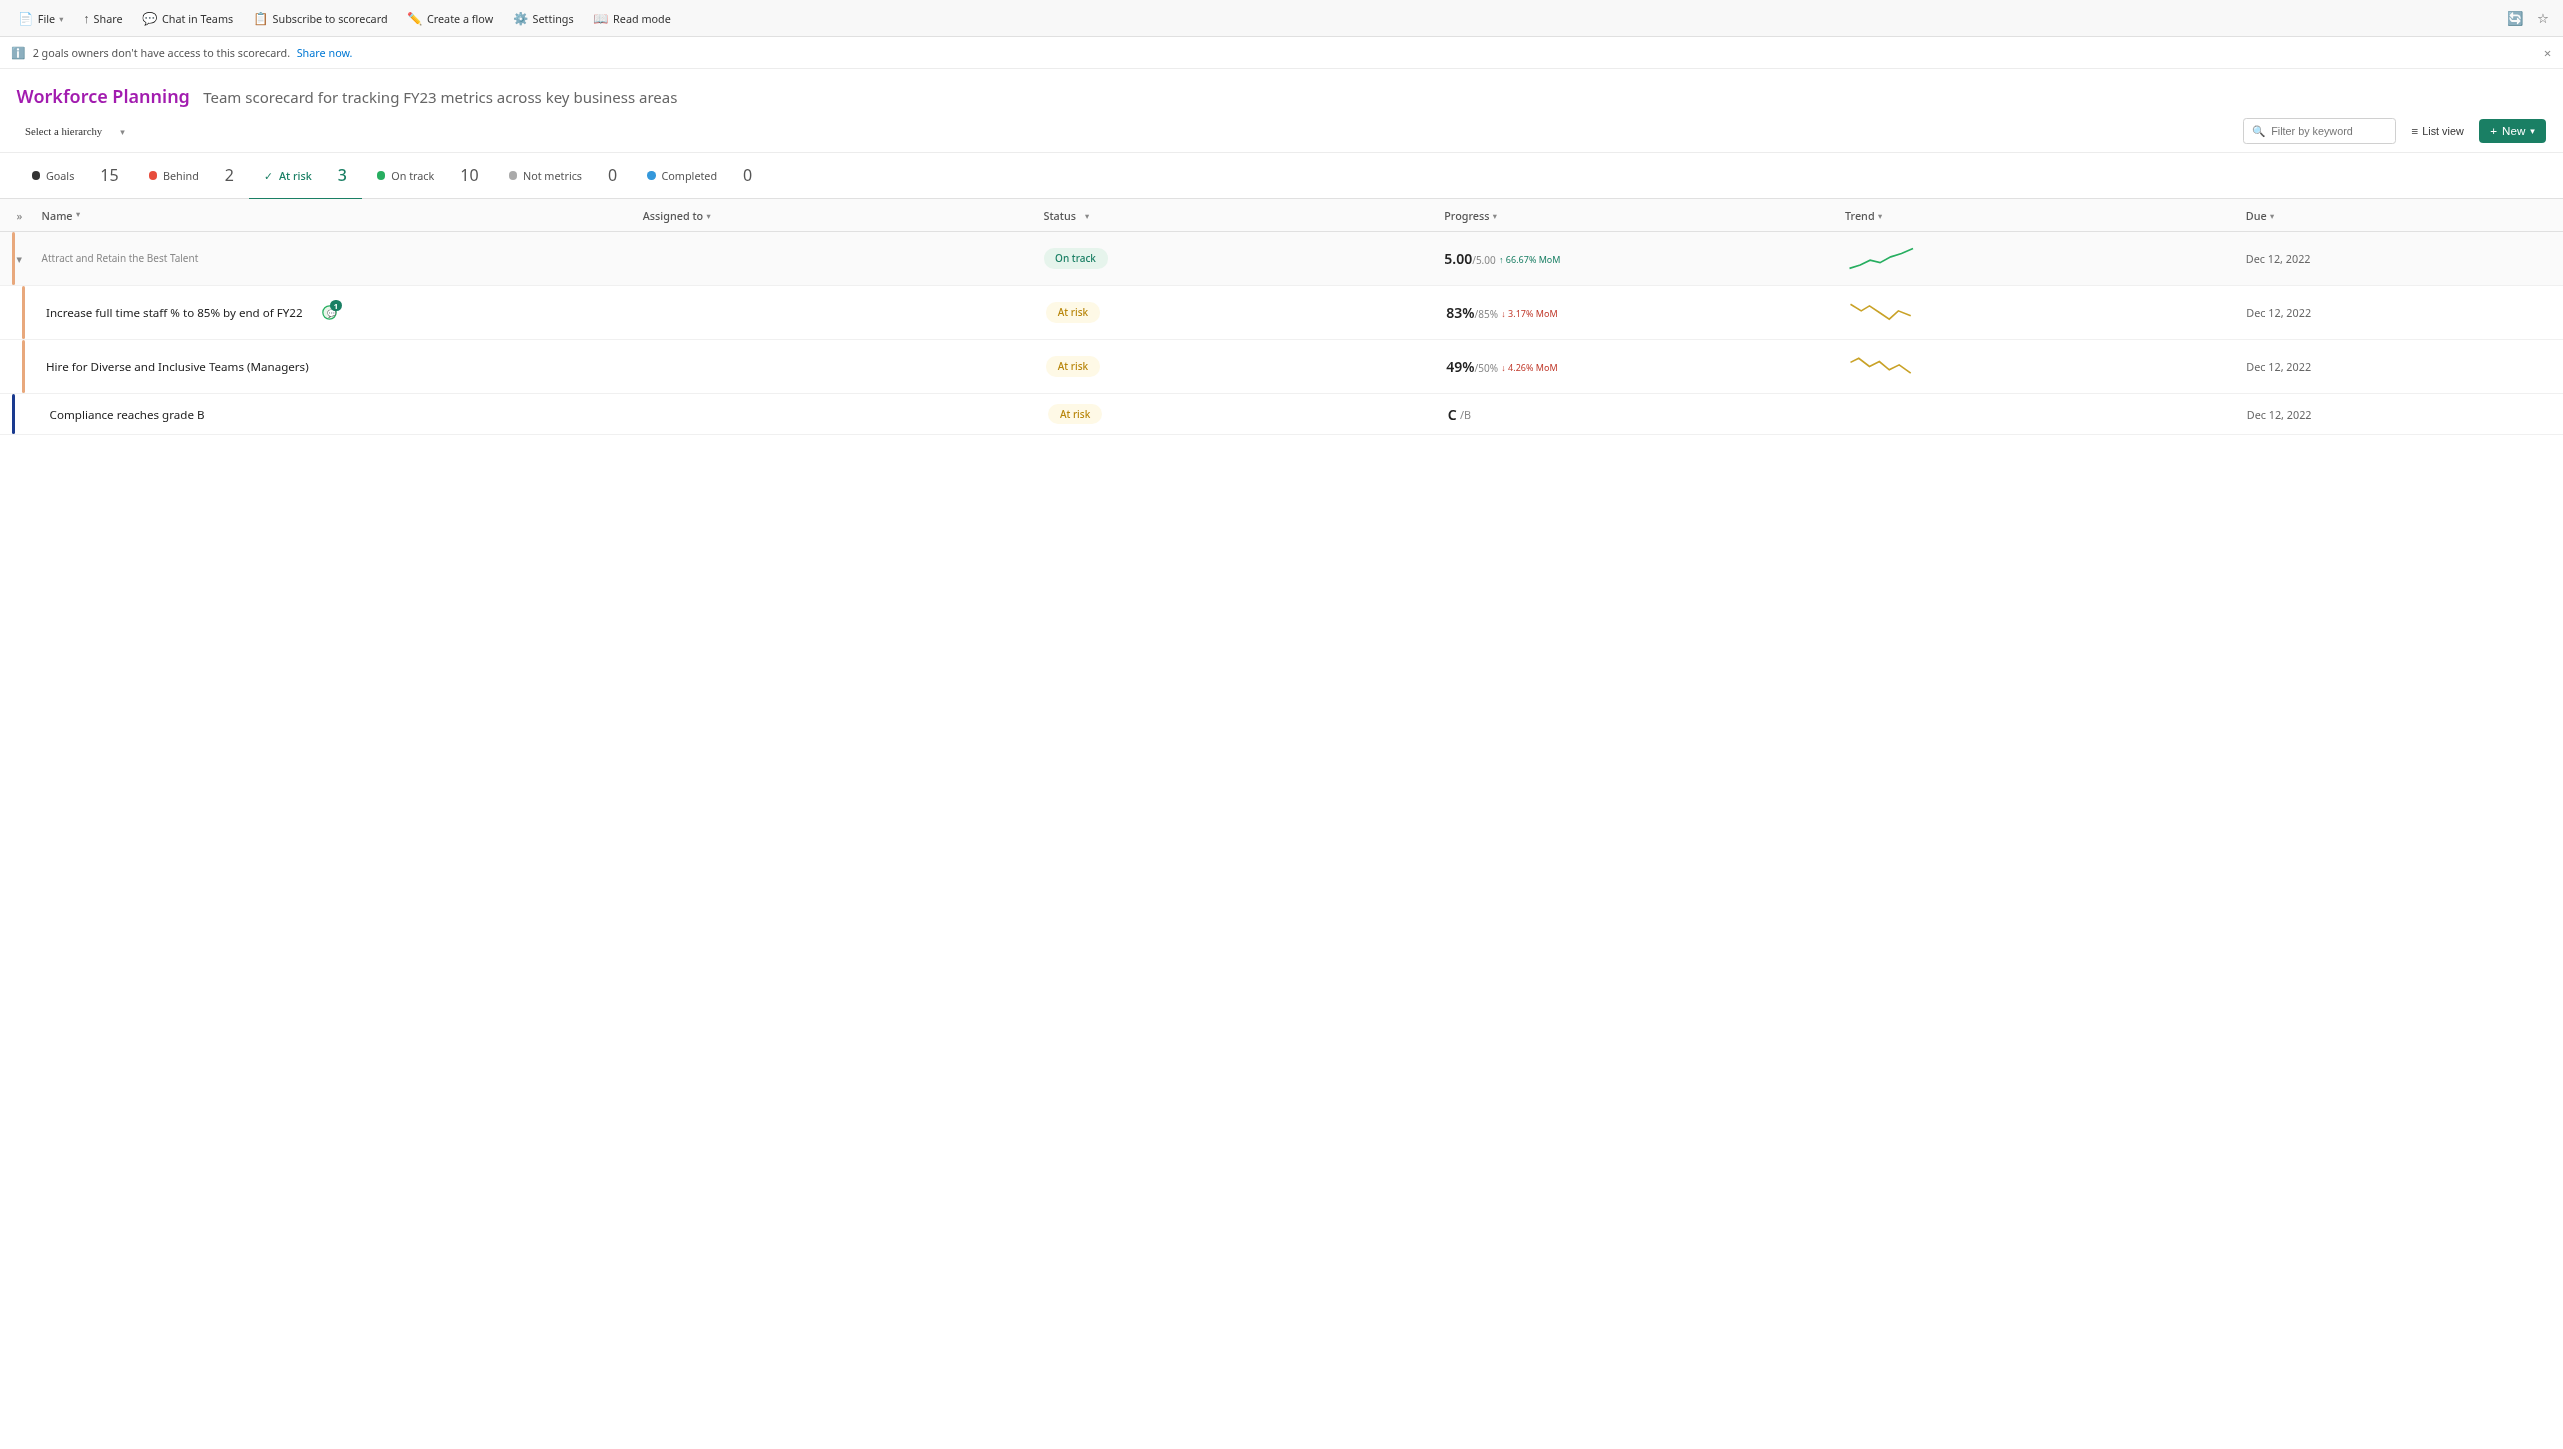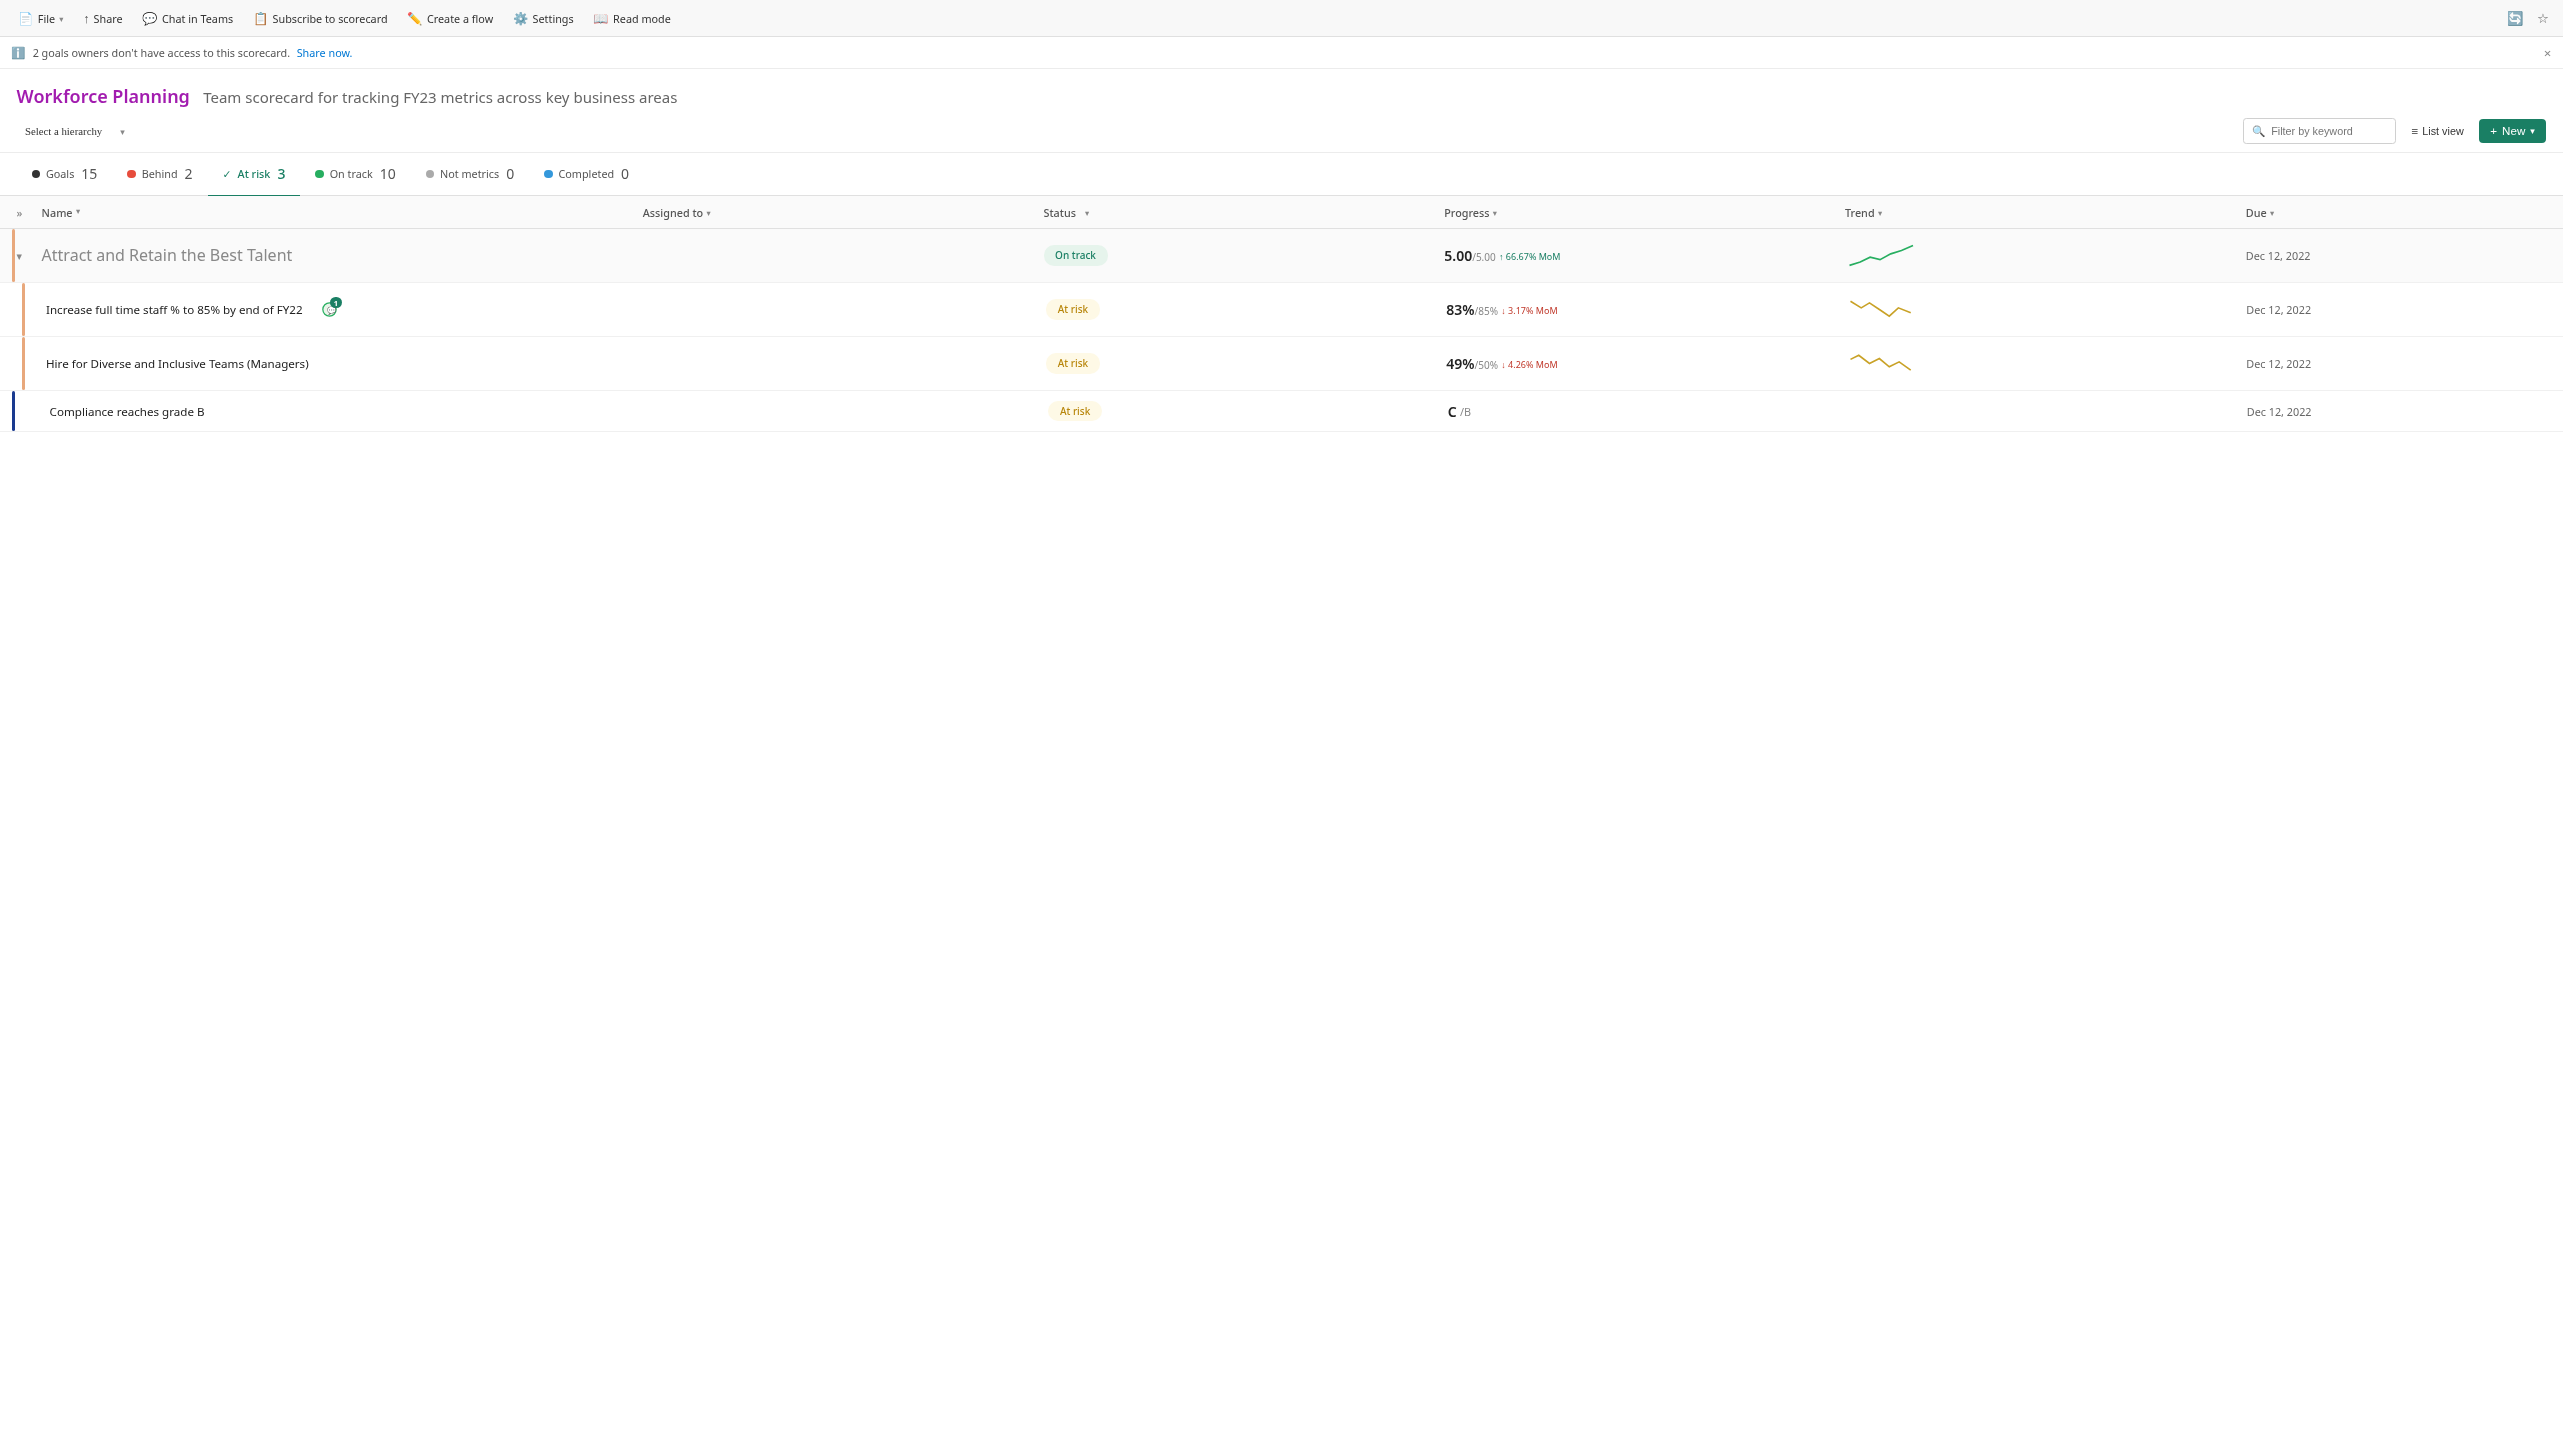--- a/index.html
+++ b/index.html
@@ -157,22 +157,22 @@
       color: #1a7f64;
       font-weight: 500;
     }
     .status-dot {
       width: 8.3px;
       height: 8.3px;
       border-radius: 50%;
       display: inline-block;
     }
     .status-count {
-      margin-left: 1px;
-      font-size: 14px;
+      margin-left: 20px;
+      font-size: 16px;
     }
     .checkmark { font-size: 10.8px; color: #1a7f64; }
 
     
     .table-header {
       display: flex;
       align-items: center;
       padding: 8.3px 16.6px;
       border-bottom: 0.8px solid #e0e0e0;
       background: #fafafa;
@@ -208,21 +208,21 @@
       text-align: center;
     }
     .row-name {
       flex: 3;
       font-size: 11.6px;
       color: #222;
       display: flex;
       align-items: center;
       gap: 6.6px;
     }
-    .parent-row .row-name { color: #888; font-size: 16px; }
+    .parent-row .row-name { color: #888; font-size: 10px; }
     .row-assigned { flex: 2; font-size: 10.8px; color: #555; }
     .row-status { flex: 2; }
     .row-progress { flex: 2; font-size: 10.8px; }
     .row-trend { flex: 2; }
     .row-due { flex: 1.5; font-size: 10.8px; color: #666; }
 
     .status-badge {
       display: inline-block;
       padding: 3.3px 11.6px;
       border-radius: 10px;

